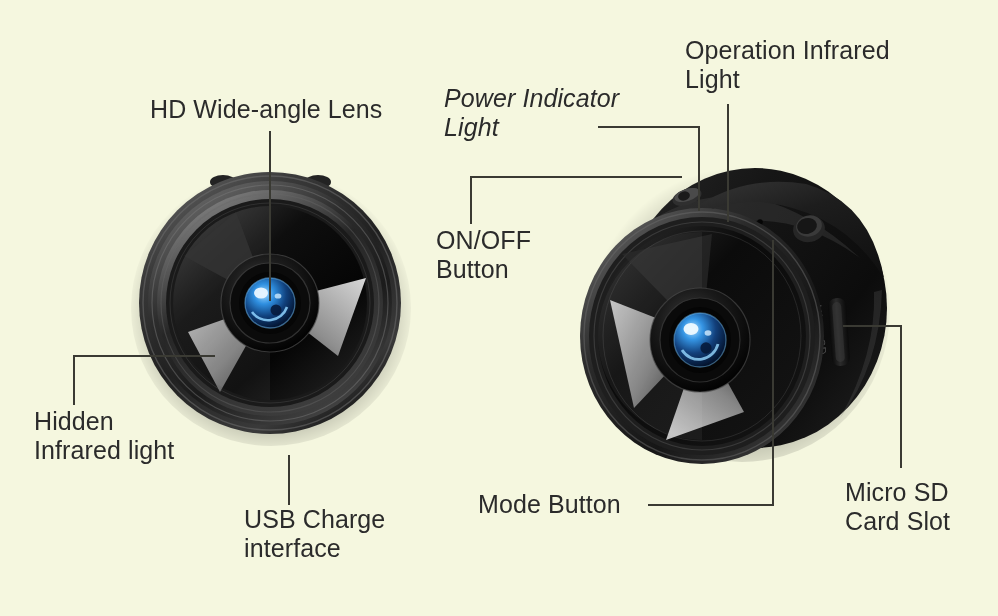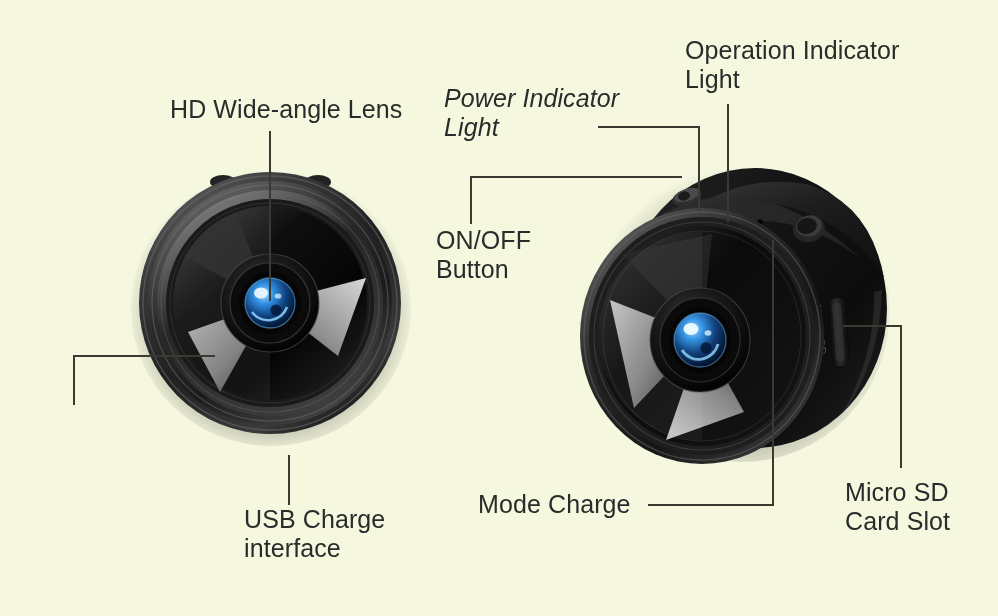--- a/index.html
+++ b/index.html
@@ -258,33 +258,35 @@
   <div class="leader h" style="left:470px;top:176px;width:212px;"></div>
 
   <div class="leader v" style="left:727px;top:104px;height:118px;"></div>
 
   <div class="leader h" style="left:648px;top:504px;width:126px;"></div>
   <div class="leader v" style="left:772px;top:240px;height:265px;"></div>
 
   <div class="leader h" style="left:843px;top:325px;width:58px;"></div>
   <div class="leader v" style="left:900px;top:325px;height:143px;"></div>
 
-  <div class="label" style="left:150px;top:95px;margin-left:20px;">HD Wide-angle Lens</div>
-
+  <div class="label" style="left:150px;top:95px;">HD Wide-angle Lens</div>
+
+  <div class="label" style="left:34px;top:407px;">Hidden
+Infrared light</div>
 
   <div class="label" style="left:244px;top:505px;">USB Charge
 interface</div>
 
   <div class="label" style="left:444px;top:84px;font-style:italic;">Power Indicator
 Light</div>
 
   <div class="label" style="left:436px;top:226px;">ON/OFF
 Button</div>
 
-  <div class="label" style="left:685px;top:36px;">Operation Indicator
+  <div class="label" style="left:685px;top:36px;">Operation Infrared
 Light</div>
 
-  <div class="label" style="left:478px;top:490px;">Mode Charge</div>
+  <div class="label" style="left:478px;top:490px;">Mode Button</div>
 
   <div class="label" style="left:845px;top:478px;">Micro SD
 Card Slot</div>
 
 </div>
 
 </body></html>

